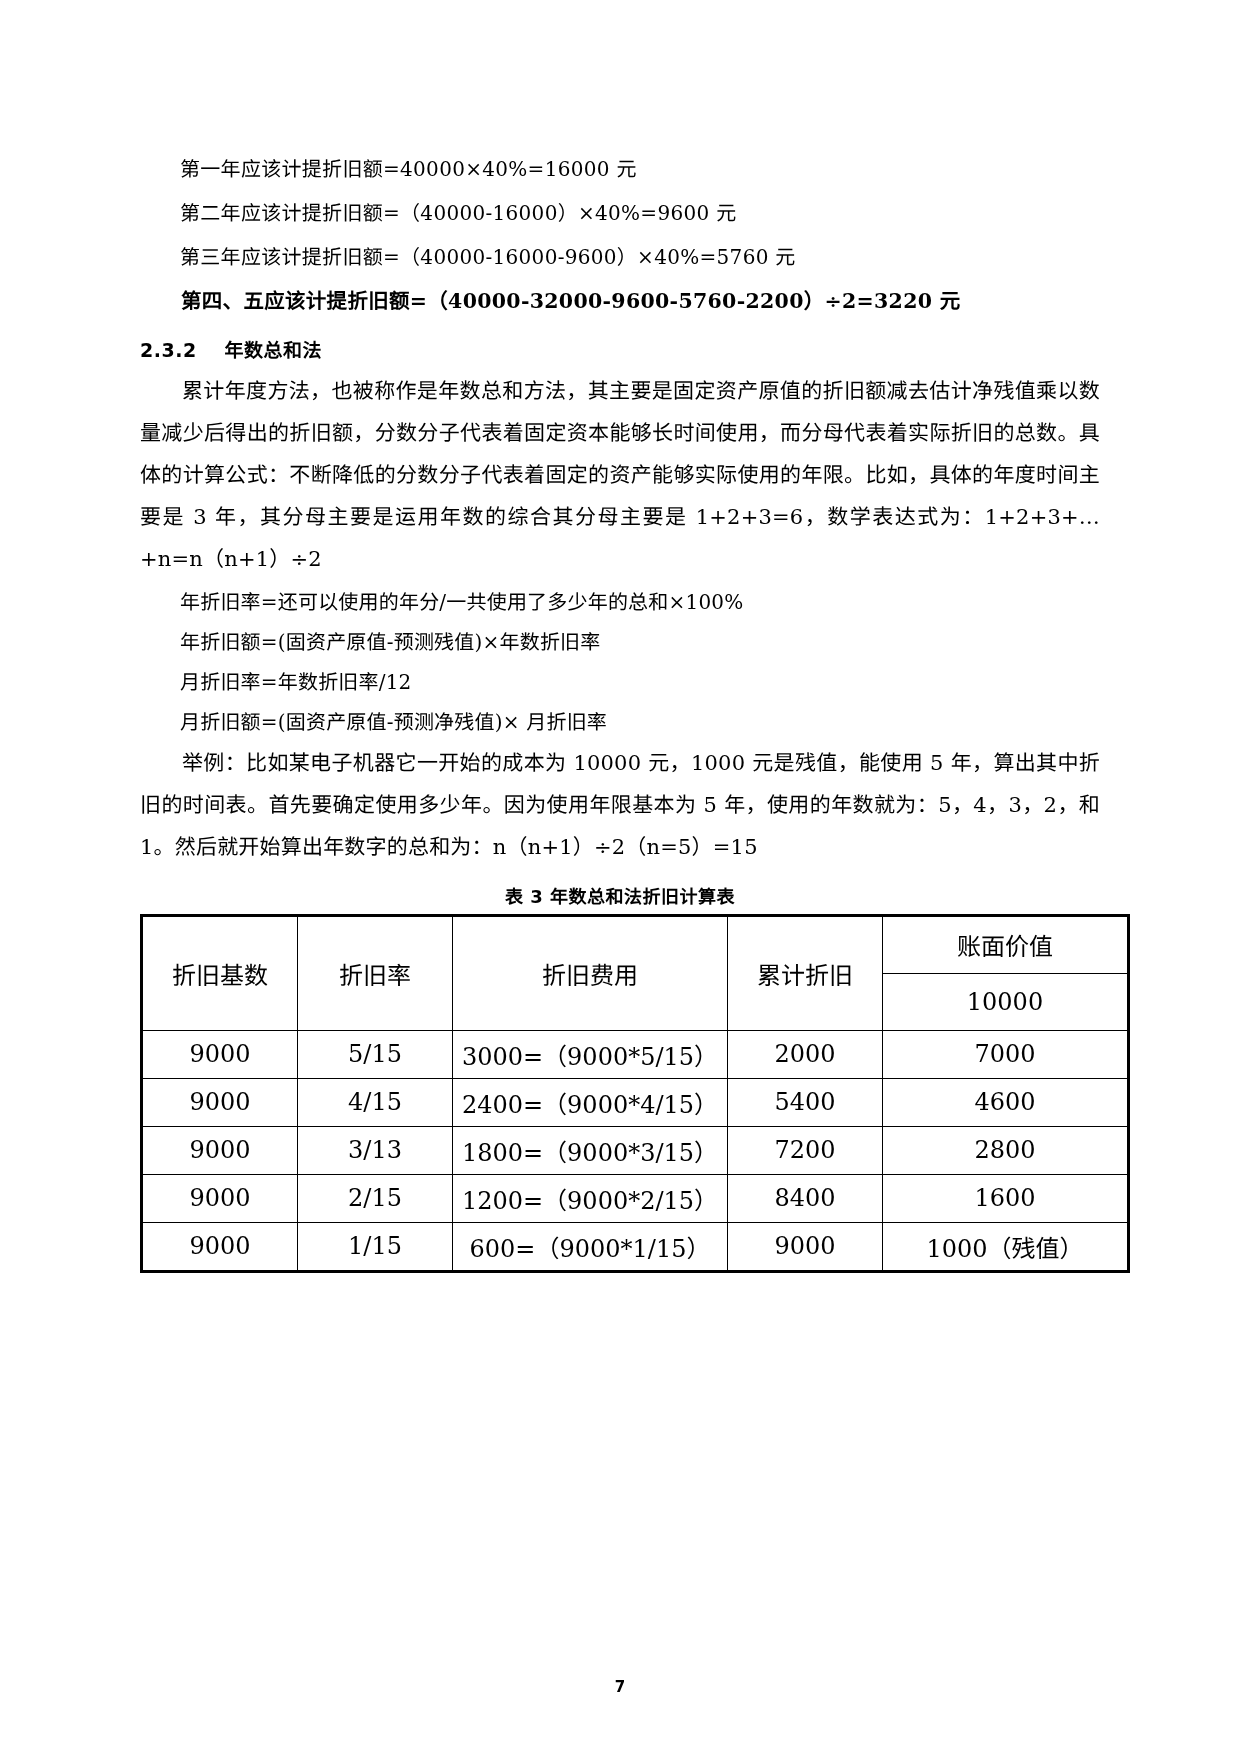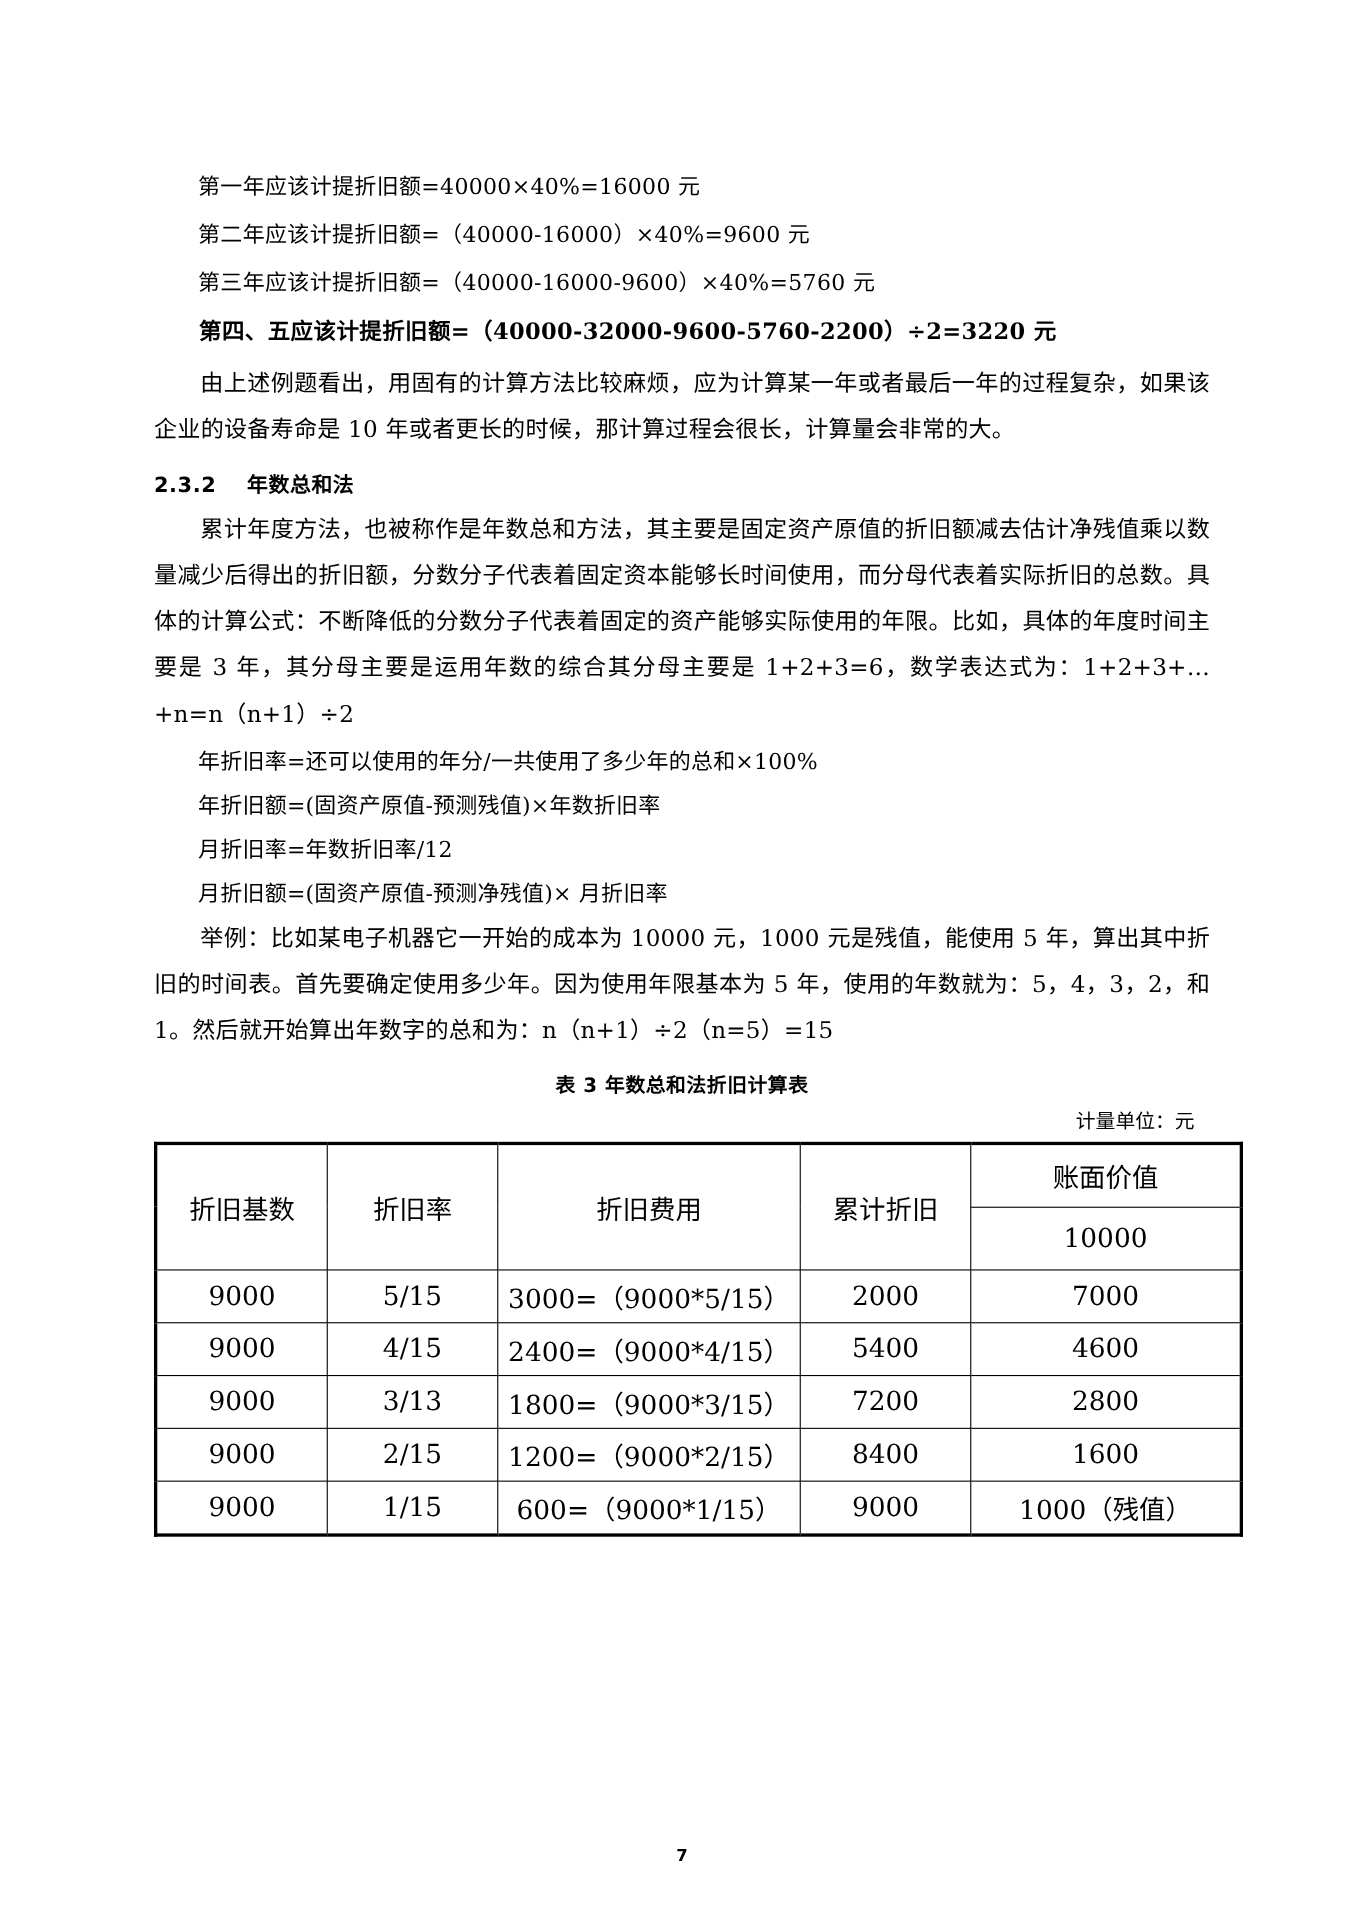--- a/index.html
+++ b/index.html
@@ -107,37 +107,35 @@
 </head>
 <body>
 
 <div class="page">
 
   <p class="eq-line">第一年应该计提折旧额=40000×40%=16000 元</p>
   <p class="eq-line">第二年应该计提折旧额=（40000-16000）×40%=9600 元</p>
   <p class="eq-line">第三年应该计提折旧额=（40000-16000-9600）×40%=5760 元</p>
   <p class="eq-line bold">第四、五应该计提折旧额=（40000-32000-9600-5760-2200）÷2=3220 元</p>
 
-  <p class="para">由上述例题看出，用固有的计算方法比较麻烦，应为计算某一年或者最后一年的过程复杂，如果该企业的设备寿命是 10 年或者更长的时候，那计算过程会很长，计算量会非常的大。</p>
 
   <div class="heading">
     <span class="h-num">2.3.2</span><span>年数总和法</span>
   </div>
 
   <p class="para">累计年度方法，也被称作是年数总和方法，其主要是固定资产原值的折旧额减去估计净残值乘以数量减少后得出的折旧额，分数分子代表着固定资本能够长时间使用，而分母代表着实际折旧的总数。具体的计算公式：不断降低的分数分子代表着固定的资产能够实际使用的年限。比如，具体的年度时间主要是 3 年，其分母主要是运用年数的综合其分母主要是 1+2+3=6，数学表达式为：1+2+3+…+n=n（n+1）÷2</p>
 
   <p class="formula">年折旧率=还可以使用的年分/一共使用了多少年的总和×100%</p>
   <p class="formula">年折旧额=(固资产原值-预测残值)×年数折旧率</p>
   <p class="formula">月折旧率=年数折旧率/12</p>
   <p class="formula">月折旧额=(固资产原值-预测净残值)× 月折旧率</p>
 
   <p class="para">举例：比如某电子机器它一开始的成本为 10000 元，1000 元是残值，能使用 5 年，算出其中折旧的时间表。首先要确定使用多少年。因为使用年限基本为 5 年，使用的年数就为：5，4，3，2，和 1。然后就开始算出年数字的总和为：n（n+1）÷2（n=5）=15</p>
 
   <div class="table-title">表 3   年数总和法折旧计算表</div>
-  <div class="table-unit">计量单位：元</div>
 
   <table class="dep">
     <tbody>
       <tr class="head">
         <td class="outer-l outer-t tall" rowspan="2" style="width:150px;">折旧基数</td>
         <td class="outer-t tall" rowspan="2" style="width:150px;">折旧率</td>
         <td class="outer-t tall" rowspan="2" style="width:270px;text-align:center;">折旧费用</td>
         <td class="outer-t tall" rowspan="2" style="width:150px;">累计折旧</td>
         <td class="outer-t outer-r" style="width:240px;">账面价值</td>
       </tr>

